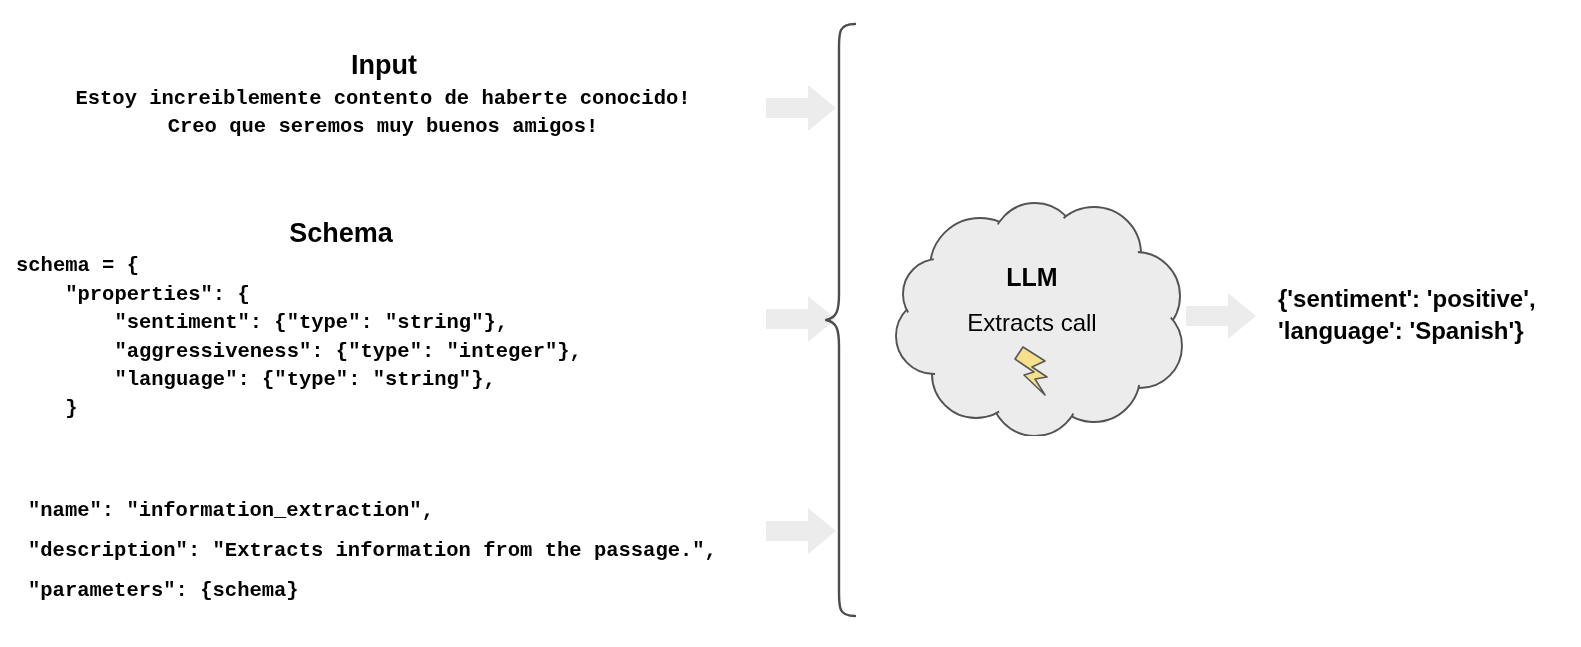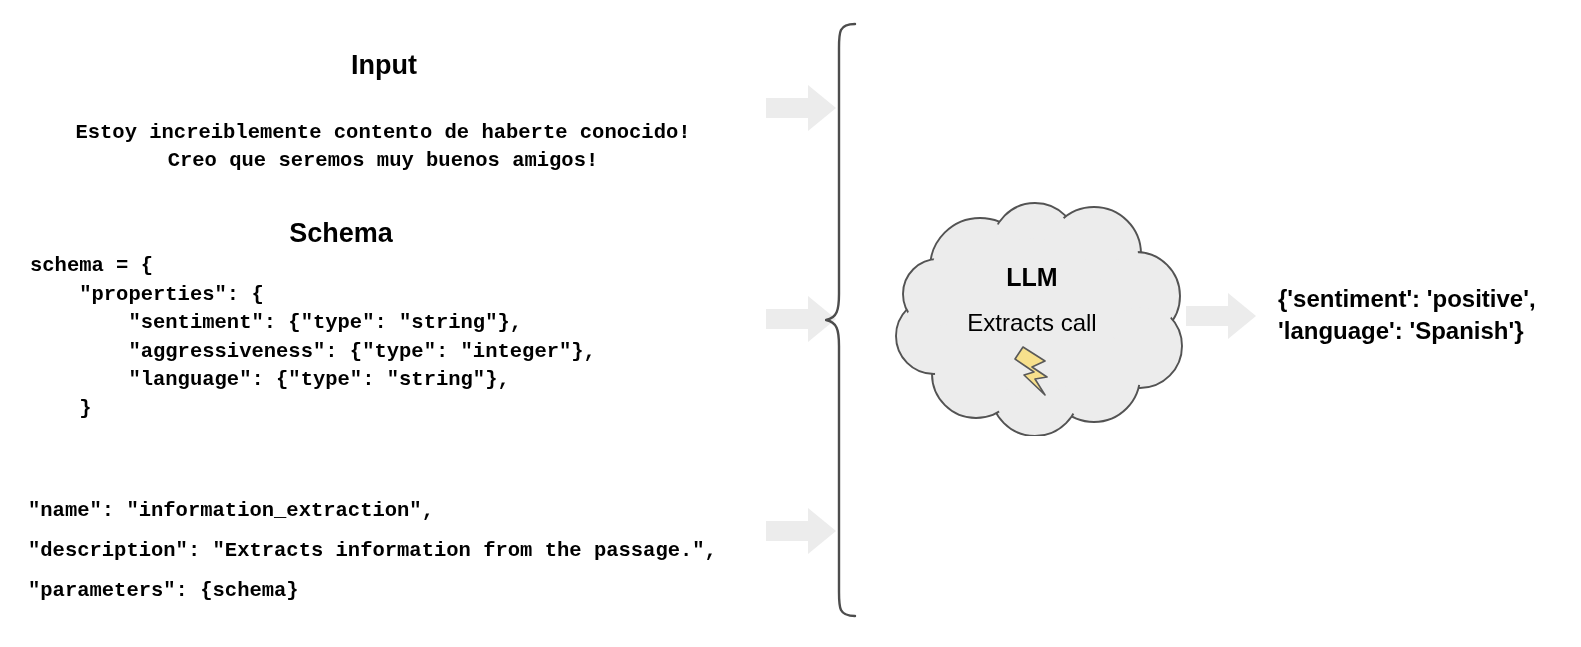--- a/index.html
+++ b/index.html
@@ -47,24 +47,23 @@
     color: #000000;
     white-space: pre;
     letter-spacing: 0px;
   }
   #code-input {
     left: 28px;
     top: 85px;
     line-height: 28px;
     text-align: center;
     width: 710px;
-    margin-top: 34px;
   }
   #code-schema {
-    left: 30px;
+    left: 16px;
     top: 252px;
     line-height: 28.5px;
   }
   #code-function {
     left: 28px;
     top: 491px;
     line-height: 40px;
   }
 
   

